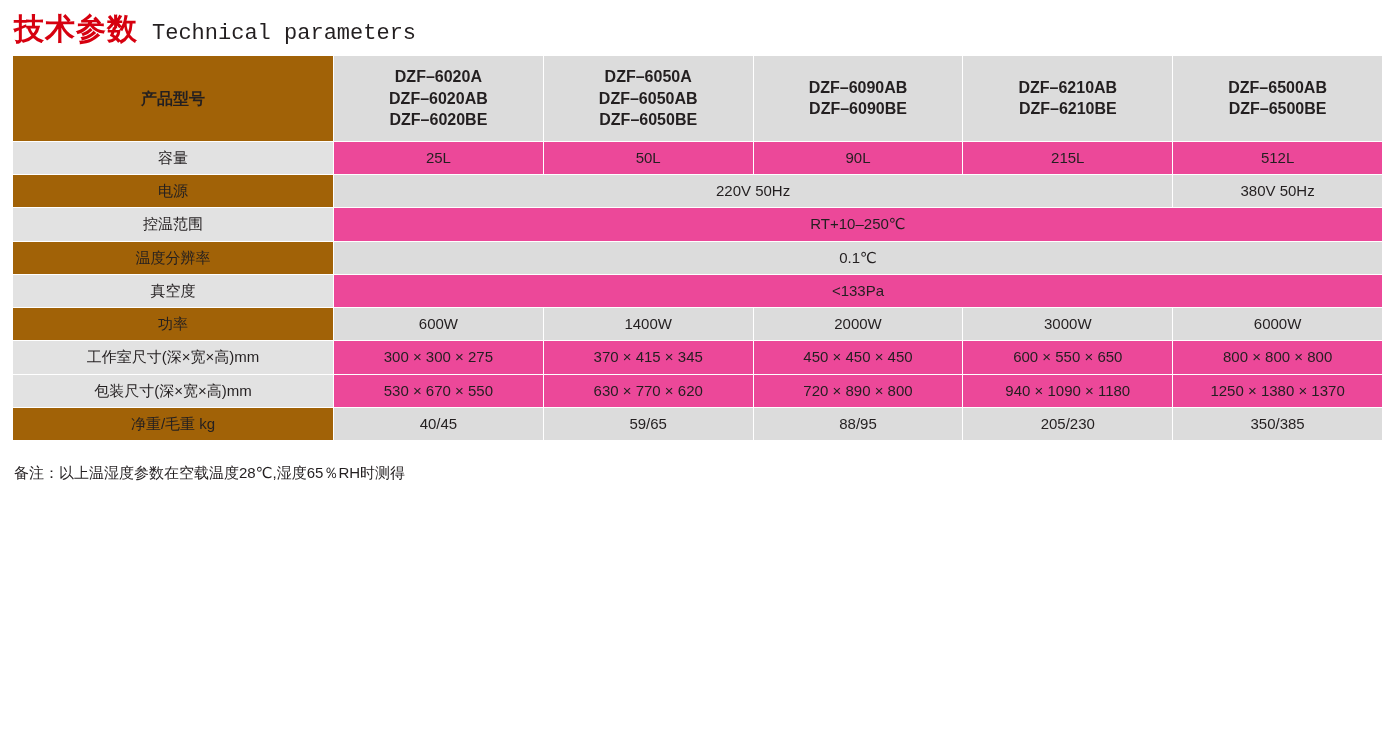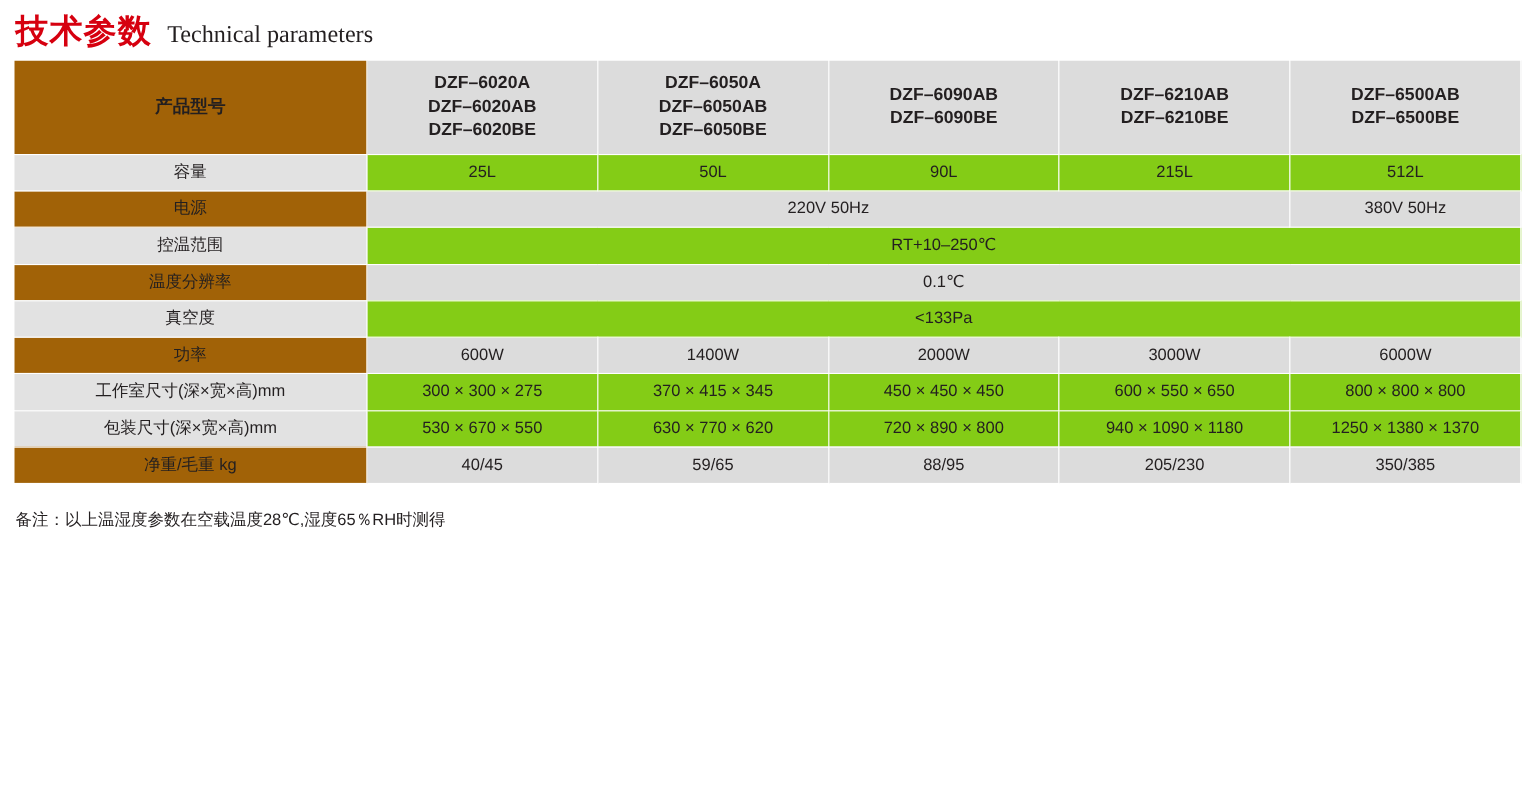--- a/index.html
+++ b/index.html
@@ -30,21 +30,21 @@
   }
   .title-cn {
     font-family: "DejaVu Sans", "Liberation Sans", sans-serif;
     font-size: 30px;
     font-weight: 700;
     color: #d6000f;
     letter-spacing: 1px;
     line-height: 1;
   }
   .title-en {
-    font-family: Liberation Serif, serif;
+    font-family: Liberation Mono, monospace;
     font-size: 22px;
     color: #231f20;
     line-height: 1;
     text-align: center;
   }
   
   table.spec {
     width: 1371px;
     border-collapse: collapse;
     table-layout: fixed;
@@ -57,21 +57,21 @@
     padding: 6px 4px;
     line-height: 1.35;
     color: #231f20;
   }
   
   td.lbl {
     width: 312px;
     font-weight: 400;
   }
   tr.odd td { background: #dcdcdc; }
-  tr.even td { background: #84cc16; }
+  tr.even td { background: #ec4899; }
   tr.odd td.lbl { background: #a16207; }
   tr.even td.lbl { background: #e2e2e2; text-align: center; }
 
   tr.header-row td {
     font-weight: 700;
     font-size: 16px;
     padding: 10px 4px;
   }
   tr.header-row td.lbl { font-size: 16px; }
   .model-line { display: block; white-space: nowrap; }

